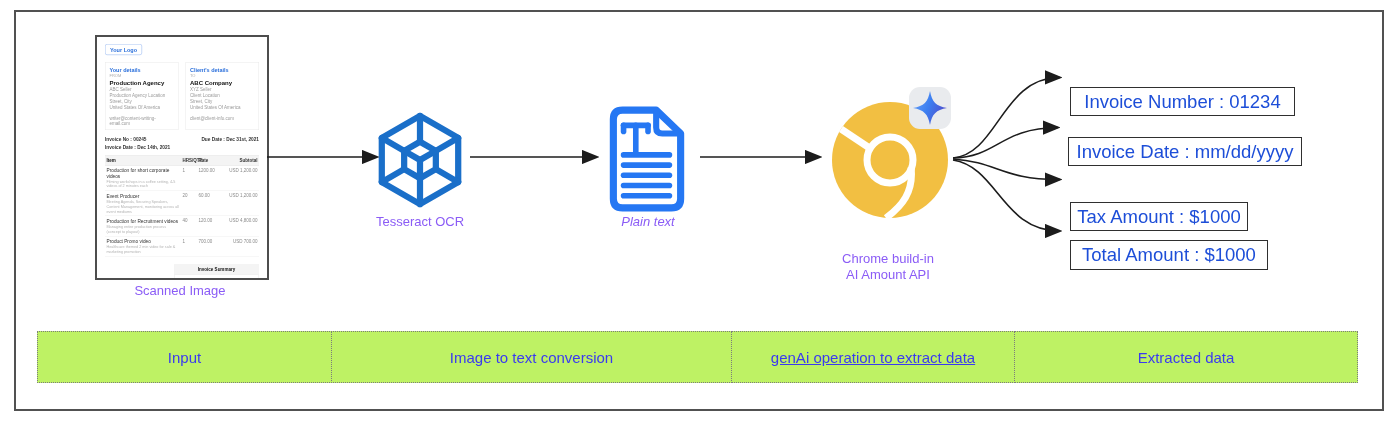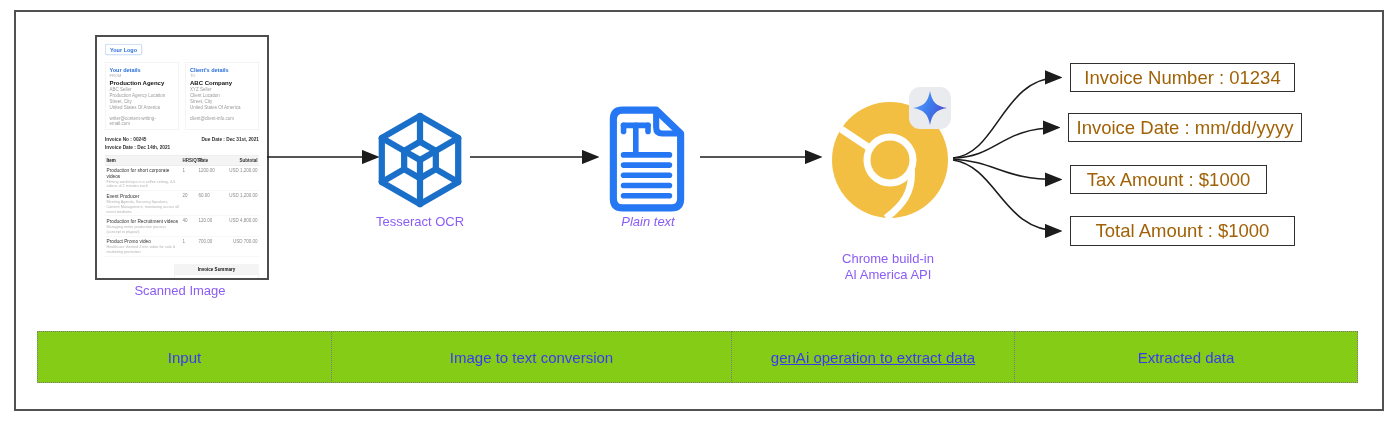--- a/index.html
+++ b/index.html
@@ -35,24 +35,24 @@
   .summary-head{background:#f4f4f4;text-align:center;font-weight:bold;font-size:9px;padding:4px 0;border-bottom:1px solid #e9e9e9;}
   .summary-row{display:flex;justify-content:space-between;font-size:8.5px;color:#8a8a8a;padding:6px 7px;}
 
   
   .stage-label{position:absolute;font-size:13px;color:#8b5cf6;text-align:center;}
 
   
   .icon-abs{position:absolute;}
 
   
-  .out-box{position:absolute;border:1.5px solid #2f2f2f;background:#fff;display:flex;align-items:center;justify-content:center;font-size:18.5px;color:#a16207;box-sizing:border-box;}
-
-  
-  .lane{position:absolute;top:331px;height:52px;border:1px dotted #7c7c7c;box-sizing:border-box;display:flex;align-items:center;justify-content:center;font-size:15px;color:#3a3af0;background:#84cc16;}
+  .out-box{position:absolute;border:1.5px solid #2f2f2f;background:#fff;display:flex;align-items:center;justify-content:center;font-size:18.5px;color:#1d4ed8;box-sizing:border-box;margin-top:24px;}
+
+  
+  .lane{position:absolute;top:331px;height:52px;border:1px dotted #7c7c7c;box-sizing:border-box;display:flex;align-items:center;justify-content:center;font-size:15px;color:#3a3af0;background:#bef264;}
 </style>
 </head>
 <body>
 
 <div id="canvas">
   <div class="frame"></div>
 
   <div class="invoice-thumb">
     <div class="invoice-inner">
       <span class="logo-chip">Your Logo</span>
@@ -193,21 +193,21 @@
         <stop offset="0" stop-color="#6ba4f8"></stop>
         <stop offset="0.55" stop-color="#3c7ef0"></stop>
         <stop offset="1" stop-color="#4d51cf"></stop>
       </linearGradient>
     </defs>
     <rect x="1" y="1" width="42" height="42" rx="11" fill="#e9ebee"></rect>
     <path d="M22,5 C24,16 28,20 39,22 C28,24 24,28 22,39 C20,28 16,24 5,22 C16,20 20,16 22,5 Z" fill="url(#sparkGrad)"></path>
   </svg>
   <div class="stage-label" style="left:798px;top:219px;width:180px;line-height:1.22;margin-top:32px;">
     <div>Chrome build-in</div>
-    <div>AI America API</div>
+    <div>AI Amount API</div>
   </div>
 
   <svg class="icon-abs" style="left:0;top:0;" width="1396" height="423" viewBox="0 0 1396 423">
     <defs>
       <marker id="arrowHead" markerWidth="11" markerHeight="9" refX="9.5" refY="4.5" orient="auto">
         <path d="M0,0 L11,4.5 L0,9 Z" fill="#1c1c1c"></path>
       </marker>
     </defs>
     <g stroke="#1c1c1c" stroke-width="1.6" fill="none">
       <line x1="267" y1="157" x2="377" y2="157" marker-end="url(#arrowHead)"></line>
@@ -215,20 +215,20 @@
       <line x1="700" y1="157" x2="820" y2="157" marker-end="url(#arrowHead)"></line>
       <path d="M953,158 C998,154 1002,77 1060,77.5" marker-end="url(#arrowHead)"></path>
       <path d="M953,158 C998,157 1000,128 1058,127.5" marker-end="url(#arrowHead)"></path>
       <path d="M953,159 C998,162 1002,180 1060,179.5" marker-end="url(#arrowHead)"></path>
       <path d="M953,160 C998,167 1002,231 1060,231" marker-end="url(#arrowHead)"></path>
     </g>
   </svg>
 
   <div class="out-box" style="left:1070px;top:63px;width:225px;height:29px;">Invoice Number : 01234</div>
   <div class="out-box" style="left:1068px;top:113px;width:234px;height:29px;">Invoice Date : mm/dd/yyyy</div>
-  <div class="out-box" style="left:1070px;top:165px;width:197px;height:29px;">Tax Amount : $1000</div>
-  <div class="out-box" style="left:1070px;top:216px;width:225px;height:30px;text-align:center;">Total Amount : $1000</div>
+  <div class="out-box" style="left:1070px;top:178px;width:178px;height:29px;">Tax Amount : $1000</div>
+  <div class="out-box" style="left:1070px;top:216px;width:198px;height:30px;text-align:center;">Total Amount : $1000</div>
 
   <div class="lane" style="left:37px;width:295px;">Input</div>
   <div class="lane" style="left:331px;width:401px;">Image to text conversion</div>
   <div class="lane" style="left:731px;width:284px;text-decoration:underline;">genAi operation to extract data</div>
   <div class="lane" style="left:1014px;width:344px;">Extracted data</div>
 </div>
 
 </body></html>

